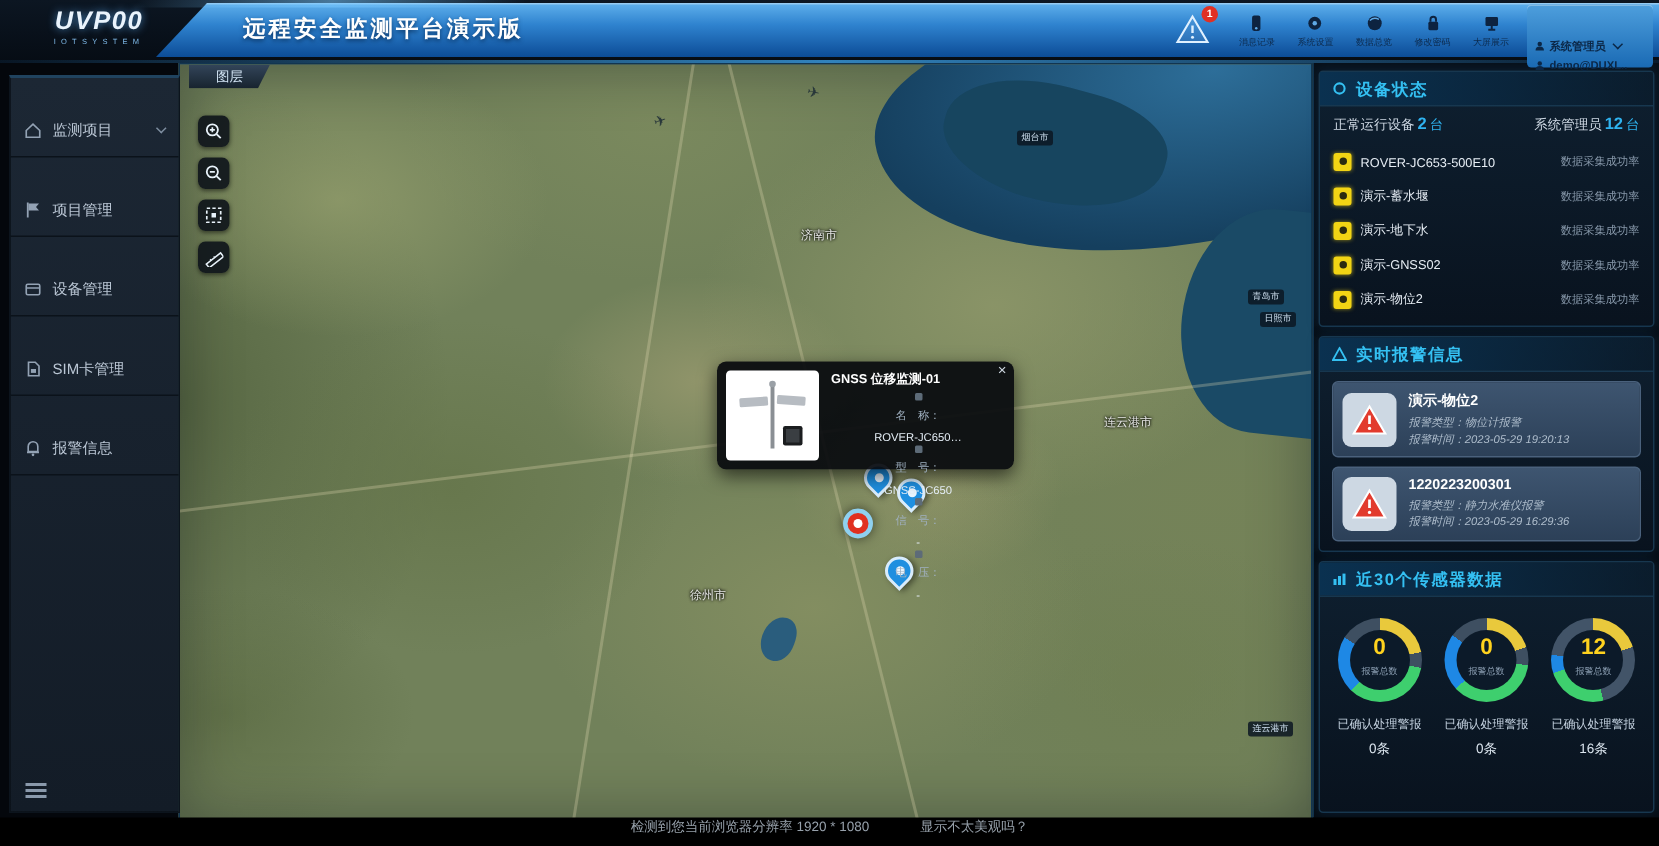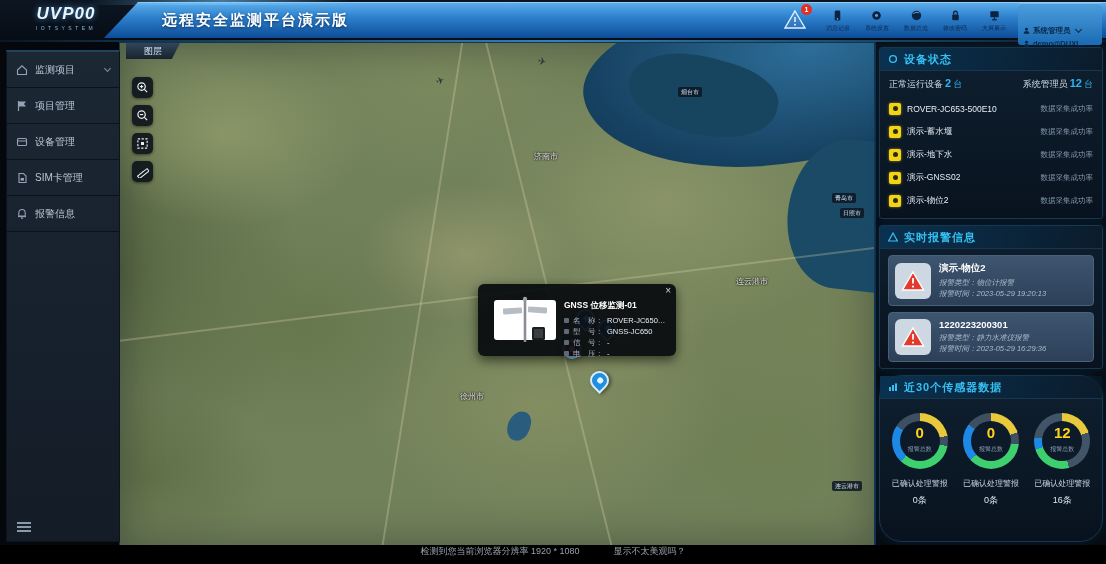--- a/index.html
+++ b/index.html
@@ -38,21 +38,21 @@
     transform:rotate(45deg);margin-left:2px;margin-top:-2px;}
   
   .streak-l{position:absolute;left:90px;top:0;width:260px;height:5px;z-index:4;
     background:linear-gradient(90deg,transparent,rgba(120,200,255,.55),transparent);transform:skewX(-40deg);}
   
   .sidebar{position:absolute;left:6px;top:50px;width:112px;bottom:22px;z-index:20;
     background:linear-gradient(180deg,#1c2734 0%,#131c27 60%,#10ngde 100%);
     background:linear-gradient(180deg,#1c2734 0%,#131c27 100%);
     border:1px solid #0c141d;border-top:2px solid #20435f;}
   .side-item{height:35px;display:flex;align-items:center;gap:7px;padding:0 9px;cursor:pointer;
-    border-bottom:1px solid #0b121a;color:#bac6d4;font-size:10px;white-space:nowrap;}
+    border-bottom:1px solid #0b121a;color:#bac6d4;font-size:10px;white-space:nowrap;margin-top:17px;}
   .side-item svg{flex:0 0 auto;}
   .side-item .chev{width:4px;height:4px;border-right:1px solid #7e8ea0;border-bottom:1px solid #7e8ea0;
     transform:rotate(45deg);margin-left:auto;margin-top:-2px;}
   .side-burger{position:absolute;left:10px;bottom:7px;width:14px;cursor:pointer;}
   .side-burger i{display:block;height:1.5px;background:#8a99ab;margin:2.5px 0;}
   
   .map{position:absolute;left:119px;top:42px;width:754px;height:503px;overflow:hidden;z-index:10;
     border:1px solid #123550;box-shadow:inset 0 0 40px rgba(0,10,20,.35);
     background-color:#71815a;
     background-image:
@@ -93,27 +93,27 @@
     box-shadow:0 1px 3px rgba(0,0,0,.5);}
   
   .pin{position:absolute;width:15px;height:15px;background:#1f8fe0;border:2px solid #d8ecfc;
     border-radius:50% 50% 50% 0;transform:rotate(-45deg);box-shadow:1px 2px 4px rgba(0,0,0,.45);cursor:pointer;}
   .pin:after{content:"";position:absolute;left:4.5px;top:4.5px;width:6px;height:6px;border-radius:50%;background:#eaf5ff;}
   .marker-red{position:absolute;width:14px;height:14px;border-radius:50%;background:#e03020;
     border:3px solid #8fd0f0;box-shadow:0 0 8px rgba(0,0,0,.55);cursor:pointer;}
   .marker-red:after{content:"";position:absolute;left:4px;top:4px;width:6px;height:6px;border-radius:50%;background:#fff;}
   
   .popup{position:absolute;left:358px;top:198px;width:198px;height:72px;z-index:20;
-    background:rgba(8,10,14,.93);border-radius:6px;display:flex;gap:8px;padding:16px;box-sizing:border-box;
-    box-shadow:0 4px 12px rgba(0,0,0,.6);margin-top:43px;}
+    background:rgba(8,10,14,.93);border-radius:6px;display:flex;gap:8px;padding:6px;box-sizing:border-box;
+    box-shadow:0 4px 12px rgba(0,0,0,.6);}
   .popup-img{width:62px;height:100%;background:#fff;border-radius:3px;flex:0 0 auto;
     display:flex;align-items:center;justify-content:center;}
   .popup-body{flex:1;min-width:0;}
   .popup-title{color:#fff;font-size:8.5px;font-weight:bold;margin-bottom:3px;white-space:nowrap;}
-  .popup-row{display:flex;align-items:center;gap:4px;font-size:7.5px;line-height:11px;white-space:nowrap;}
+  .popup-row{display:flex;align-items:center;gap:4px;font-size:7.5px;line-height:11px;white-space:nowrap;flex-direction:column;}
   .popup-row .dot{width:5px;height:5px;background:#5d6b78;border-radius:1px;flex:0 0 auto;}
   .popup-row .pl{color:#9fb0c0;}
   .popup-row .pv{color:#e3ecf4;}
   .popup-close{position:absolute;top:2px;right:5px;color:#cfd8e2;font-size:10px;line-height:10px;cursor:pointer;}
   .popup-close:before{content:"\00d7";}
   
   .bottom{position:absolute;left:0;right:0;bottom:0;height:19px;background:#000;z-index:35;
     display:flex;align-items:flex-start;justify-content:center;gap:34px;color:#97a1ab;font-size:9px;}
   
   .right{position:absolute;left:875px;top:42px;width:231px;bottom:19px;z-index:25;box-sizing:border-box;
@@ -137,21 +137,21 @@
   .dev-name{color:#e6edf4;font-size:8.5px;white-space:nowrap;overflow:hidden;}
   .dev-status{margin-left:auto;color:#8798aa;font-size:7.5px;white-space:nowrap;}
   
   .alert-card{margin:6px 8px;padding:6px;display:flex;gap:8px;border-radius:4px;cursor:pointer;
     background:linear-gradient(180deg,#3e5570,#2c4058);border:1px solid #4a617c;}
   .alert-ic{width:36px;height:36px;border-radius:6px;background:#cdd8e3;flex:0 0 auto;
     display:flex;align-items:center;justify-content:center;align-self:center;}
   .alert-name{color:#fff;font-size:9.5px;font-weight:bold;margin-bottom:2px;white-space:nowrap;}
   .alert-line{color:#aebdcc;font-size:7.5px;line-height:11px;white-space:nowrap;font-style:italic;}
   
-  .panel.grow{flex:1;margin-bottom:0;border-radius:23px;}
+  .panel.grow{flex:1;margin-bottom:0;}
   .gauges{display:flex;justify-content:space-around;padding:14px 4px 4px;}
   .gauge{width:66px;text-align:center;}
   .donut{width:56px;height:56px;border-radius:50%;margin:0 auto;position:relative;}
   .donut:before{content:"";position:absolute;inset:8px;border-radius:50%;background:#0c1a29;}
   .donut .val{position:absolute;inset:0;display:flex;flex-direction:column;align-items:center;justify-content:center;
     color:#ffd21e;font-size:15px;font-weight:bold;line-height:15px;}
   .donut .isub{font-size:6px;color:#8da0b4;font-weight:normal;margin-top:2px;}
   .d1{background:conic-gradient(#e9c93c 0 22%,#3e4f61 22% 28%,#3ecf6e 28% 62%,#1e88e5 62% 84%,#3e4f61 84% 100%);}
   .d2{background:conic-gradient(#e9c93c 0 20%,#3e4f61 20% 27%,#3ecf6e 27% 63%,#1e88e5 63% 85%,#3e4f61 85% 100%);}
   .d3{background:conic-gradient(#e9c93c 0 20%,#425468 20% 46%,#3ecf6e 46% 70%,#1e88e5 70% 77%,#425468 77% 100%);}

